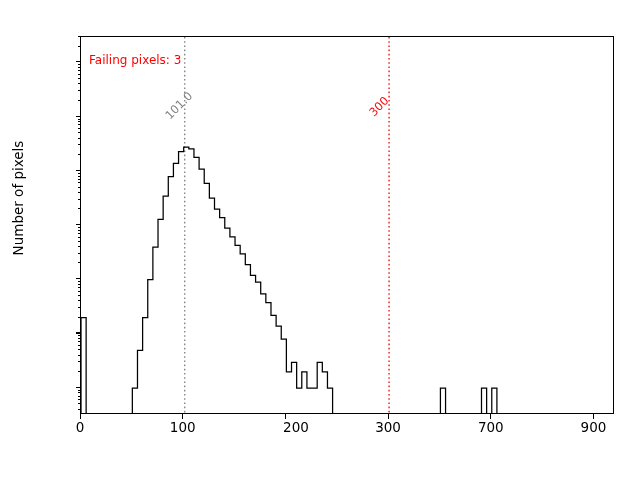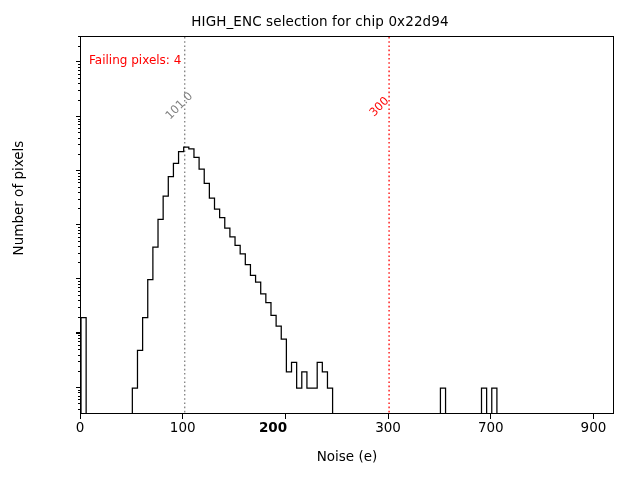--- a/index.html
+++ b/index.html
@@ -122,24 +122,22 @@
     color: #ff0000;
     left: 370px;
     top: 105px;
   }
 </style>
 </head>
 <body>
 
 <div id="figure">
 
-  <div id="chart-title">HIGH_ENC selection for chip 0x22d94</div>
 
   <div id="ylabel">Number of pixels</div>
-  <div id="xlabel">Noise (e)</div>
 
   <div id="y-ticks">
       <div class="ytick-major" style="top: 386.671px;"></div>
       <div class="ytick-major" style="top: 332.454px;"></div>
       <div class="ytick-major" style="top: 278.236px;"></div>
       <div class="ytick-major" style="top: 224.019px;"></div>
       <div class="ytick-major" style="top: 169.802px;"></div>
       <div class="ytick-major" style="top: 115.585px;"></div>
       <div class="ytick-major" style="top: 61.3681px;"></div>
       <div class="ytick-minor" style="top: 370.85px;"></div>
@@ -198,34 +196,34 @@
       <div class="ytick-minor" style="top: 395.569px;"></div>
       <div class="ytick-minor" style="top: 392.425px;"></div>
       <div class="ytick-minor" style="top: 389.652px;"></div>
     </div>
   <div id="x-ticks">
       <div class="xtick-major" style="left: 79.5px;"></div>
       <div class="xtick-label" style="left: 80px;">0</div>
       <div class="xtick-major" style="left: 182.192px;"></div>
       <div class="xtick-label" style="left: 182.692px;">100</div>
       <div class="xtick-major" style="left: 284.885px;"></div>
-      <div class="xtick-label" style="left: 273px; font-weight: bold;">200</div>
+      <div class="xtick-label" style="left: 296px;">200</div>
       <div class="xtick-major" style="left: 387.577px;"></div>
       <div class="xtick-label" style="left: 388.077px;">300</div>
       <div class="xtick-major" style="left: 490.269px;"></div>
       <div class="xtick-label" style="left: 490.769px;">700</div>
       <div class="xtick-major" style="left: 592.962px;"></div>
       <div class="xtick-label" style="left: 593.462px;">900</div>
     </div>
 
   <div id="plot-area">
     <svg id="plot-svg" width="534" height="378">
         <line x1="103.71923076923078" x2="103.71923076923078" y1="0" y2="378" stroke="#808080" stroke-width="1.3" stroke-dasharray="1.6,2.6" stroke-linecap="butt"></line>
         <line x1="308.07692307692304" x2="308.07692307692304" y1="0" y2="378" stroke="#ff0000" stroke-width="1.3" stroke-dasharray="1.6,2.6" stroke-linecap="butt"></line>
         <path d="M 0 378 L 0 280.6326099687251 L 5.134615384615385 280.6326099687251 L 5.134615384615385 378 M 51.34615384615385 378 L 51.34615384615385 351.1706714242707 L 56.48076923076923 351.1706714242707 L 56.48076923076923 313.27455120739995 L 61.61538461538462 313.27455120739995 L 61.61538461538462 280.6326099687251 L 66.75 280.6326099687251 L 66.75 242.73648975185435 L 71.88461538461539 242.73648975185435 L 71.88461538461539 210.0945485131795 L 77.01923076923076 210.0945485131795 L 77.01923076923076 182.3417218334443 L 82.15384615384616 182.3417218334443 L 82.15384615384616 159.02161233402913 L 87.28846153846153 159.02161233402913 L 87.28846153846153 139.55648705763386 L 92.42307692307692 139.55648705763386 L 92.42307692307692 126.37967109535427 L 97.5576923076923 126.37967109535427 L 97.5576923076923 114.69047713608711 L 102.6923076923077 114.69047713608711 L 102.6923076923077 110.05870047601684 L 107.82692307692308 110.05870047601684 L 107.82692307692308 111.80366037789872 L 112.96153846153847 111.80366037789872 L 112.96153846153847 120.4621754822656 L 118.09615384615384 120.4621754822656 L 118.09615384615384 132.0581171082599 L 123.23076923076924 132.0581171082599 L 123.23076923076924 146.33030188928717 L 128.3653846153846 146.33030188928717 L 128.3653846153846 161.1316366551672 L 133.5 161.1316366551672 L 133.5 172.19842829630872 L 138.6346153846154 172.19842829630872 L 138.6346153846154 180.5967619315624 L 143.76923076923077 180.5967619315624 L 143.76923076923077 191.00023693781122 L 148.90384615384616 191.00023693781122 L 148.90384615384616 199.77531754447102 L 154.03846153846152 199.77531754447102 L 154.03846153846152 208.3916729538234 L 159.17307692307693 208.3916729538234 L 159.17307692307693 216.86836334483274 L 164.30769230769232 216.86836334483274 L 164.30769230769232 227.6232804480747 L 169.44230769230768 227.6232804480747 L 169.44230769230768 238.4435129423661 L 174.57692307692307 238.4435129423661 L 174.57692307692307 245.21732777401942 L 179.71153846153848 245.21732777401942 L 179.71153846153848 256.8132694000137 L 184.84615384615384 256.8132694000137 L 184.84615384615384 265.51940066494546 L 189.98076923076923 265.51940066494546 L 189.98076923076923 278.3884189975471 L 195.1153846153846 278.3884189975471 L 195.1153846153846 289.03094360397887 L 200.25 289.03094360397887 L 200.25 302.20775956625846 L 205.3846153846154 302.20775956625846 L 205.3846153846154 334.8497008049333 L 210.51923076923077 334.8497008049333 L 210.51923076923077 325.3025450172492 L 215.65384615384616 325.3025450172492 L 215.65384615384616 351.1706714242707 L 220.78846153846152 351.1706714242707 L 220.78846153846152 334.8497008049333 L 225.92307692307693 334.8497008049333 L 225.92307692307693 351.1706714242707 L 231.05769230769232 351.1706714242707 L 231.05769230769232 351.1706714242707 L 236.19230769230768 351.1706714242707 L 236.19230769230768 325.3025450172492 L 241.32692307692307 325.3025450172492 L 241.32692307692307 334.8497008049333 L 246.46153846153848 334.8497008049333 L 246.46153846153848 351.1706714242707 L 251.59615384615384 351.1706714242707 L 251.59615384615384 378 M 359.42307692307696 378 L 359.42307692307696 351.1706714242707 L 364.5576923076923 351.1706714242707 L 364.5576923076923 378 M 400.5 378 L 400.5 351.1706714242707 L 405.63461538461536 351.1706714242707 L 405.63461538461536 378 M 410.7692307692308 378 L 410.7692307692308 351.1706714242707 L 415.90384615384613 351.1706714242707 L 415.90384615384613 378" fill="none" stroke="#000000" stroke-width="1.25" stroke-linejoin="miter"></path>
       </svg>
   </div>
 
-  <div id="failing-pixels-text">Failing pixels: 4</div>
+  <div id="failing-pixels-text">Failing pixels: 3</div>
   <div class="vline-label" id="mean-line-label" style="left: 171.719px; top: 108px;">101.0</div>
   <div class="vline-label" id="cut-line-label" style="left: 376.077px; top: 105px;">300</div>
 
 </div>
 
 </body></html>

